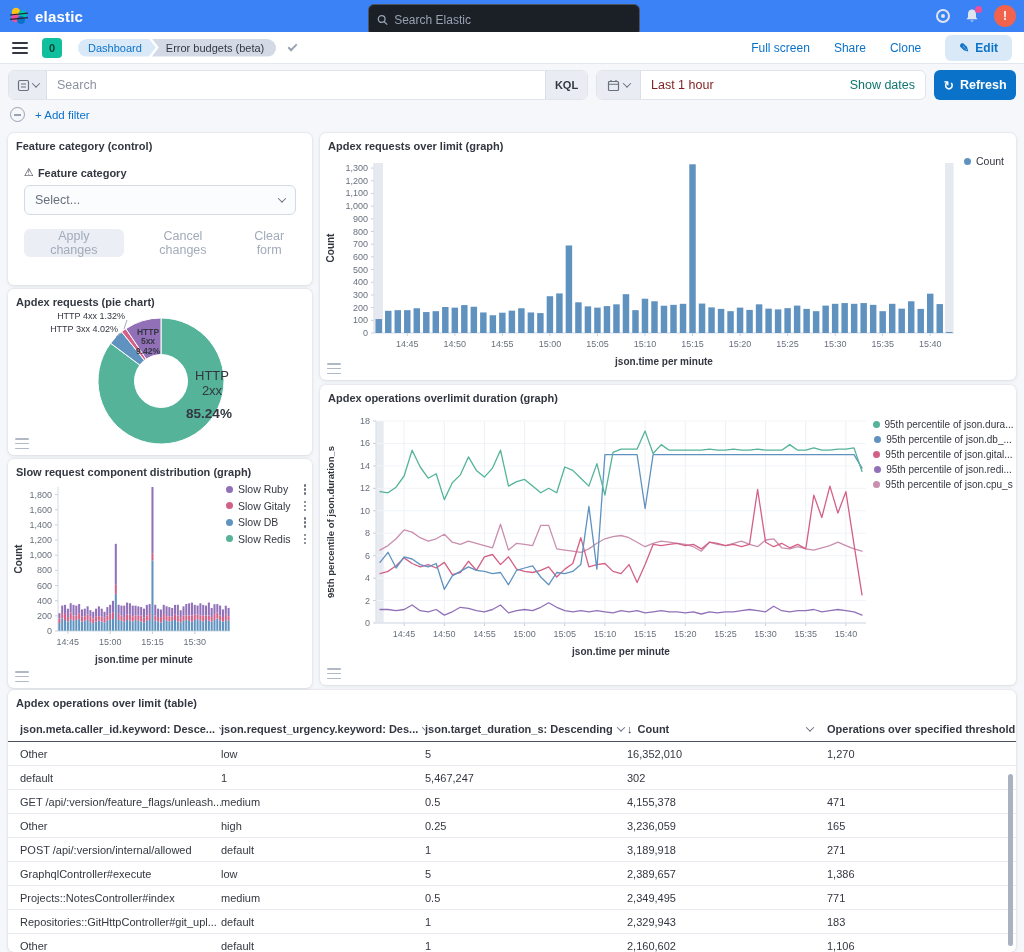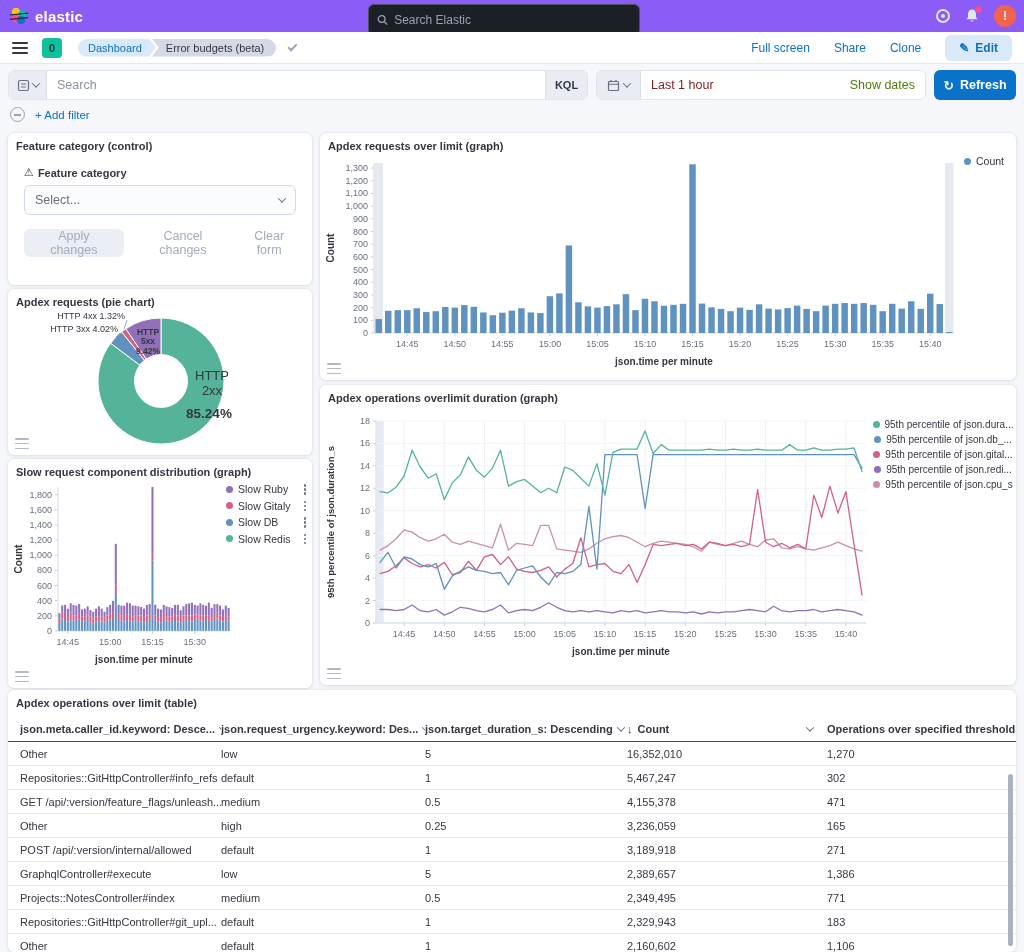--- a/index.html
+++ b/index.html
@@ -1,21 +1,21 @@
 <!DOCTYPE html>
 <html><head>
 <meta charset="utf-8">
 <style>
   * { margin:0; padding:0; box-sizing:border-box; }
   html,body { width:1024px; height:952px; overflow:hidden;
     font-family:"Liberation Sans","DejaVu Sans",sans-serif; background:#F5F7FA; }
   .page { position:relative; width:1024px; height:952px; }
 
   
-  .topbar { position:absolute; top:0; left:0; right:0; height:32px; background:#8b5cf6;
+  .topbar { position:absolute; top:0; left:0; right:0; height:32px; background:#3b82f6;
     display:flex; align-items:center; padding:0 10px; }
   .logo { display:flex; align-items:center; gap:7px; }
   .logo-word { color:#fff; font-size:15px; font-weight:700; letter-spacing:.2px; }
   .gsearch { position:absolute; left:368px; top:4px; width:272px; height:32px; background:#1b1f26;
     border:1px solid #4c535e; border-radius:6px; display:flex; align-items:center; gap:6px; padding:0 8px; }
   .gsearch input { background:transparent; border:none; outline:none; color:#d8dde5;
     font-size:12px; width:100%; font-family:inherit; }
   .gsearch input::placeholder { color:#98a2b3; }
   .topbar-right { position:absolute; right:8px; top:0; height:32px; display:flex; align-items:center; gap:14px; }
   .ring-icon { width:14px; height:14px; border:2px solid #dfe5ec; border-radius:50%; position:relative; }
@@ -51,21 +51,21 @@
     justify-content:center; gap:3px; cursor:pointer; }
   .search-group input { flex:1; border:none; outline:none; font-size:12.5px; padding:0 10px;
     color:#1d4ed8; font-family:inherit; }
   .search-group input::placeholder { color:#8B93A3; }
   .kql { width:42px; background:#E9EDF3; border-left:1px solid #D9DFE8; display:flex; align-items:center;
     justify-content:center; font-size:11px; font-weight:600; color:#343741; cursor:pointer; }
   .date-group { width:330px; display:flex; background:#fff; border:1px solid #E0E5EC; border-radius:6px; overflow:hidden; }
   .cal-btn { width:44px; background:#E9EDF3; border-right:1px solid #D9DFE8; display:flex; align-items:center;
     justify-content:center; gap:4px; cursor:pointer; }
   .timerange { flex:1; display:flex; align-items:center; font-size:12.5px; color:#7f1d1d; padding:0 10px; cursor:pointer; }
-  .showdates { display:flex; align-items:center; padding:0 10px; font-size:12.5px; color:#4d7c0f; cursor:pointer; }
+  .showdates { display:flex; align-items:center; padding:0 10px; font-size:12.5px; color:#0f766e; cursor:pointer; }
   .refresh-btn { width:82px; background:#0B72C9; color:#fff; border:none; border-radius:6px; font-size:12.5px;
     font-weight:600; display:flex; align-items:center; justify-content:center; gap:6px; cursor:pointer; font-family:inherit; }
   .filter-row { position:absolute; top:107px; left:10px; display:flex; align-items:center; gap:10px; }
   .circ-minus { width:15px; height:15px; border:1px solid #98a2b3; border-radius:50%; position:relative; cursor:pointer; }
   .circ-minus::after { content:""; position:absolute; left:3px; right:3px; top:6px; height:1.5px; background:#98a2b3; }
   .addfilter { color:#0B72C9; font-size:11.5px; cursor:pointer; }
 
   
   .panel { position:absolute; background:#fff; border-radius:6px;
     box-shadow:0 1px 4px rgba(20,30,50,.09), 0 0 0 1px rgba(20,30,50,.03); }
@@ -855,21 +855,20 @@
         </div>
       <div id="tbl-body">
           <div class="tbl-row">
             <div class="tbl-cell">Other</div>
             <div class="tbl-cell">low</div>
             <div class="tbl-cell">5</div>
             <div class="tbl-cell">16,352,010</div>
             <div class="tbl-cell">1,270</div>
           </div>
           <div class="tbl-row">
-            <div class="tbl-cell">Repositories::GitHttpController#info_refs</div>
             <div class="tbl-cell">default</div>
             <div class="tbl-cell">1</div>
             <div class="tbl-cell">5,467,247</div>
             <div class="tbl-cell">302</div>
           </div>
           <div class="tbl-row">
             <div class="tbl-cell">GET /api/:version/feature_flags/unleash...</div>
             <div class="tbl-cell">medium</div>
             <div class="tbl-cell">0.5</div>
             <div class="tbl-cell">4,155,378</div>

